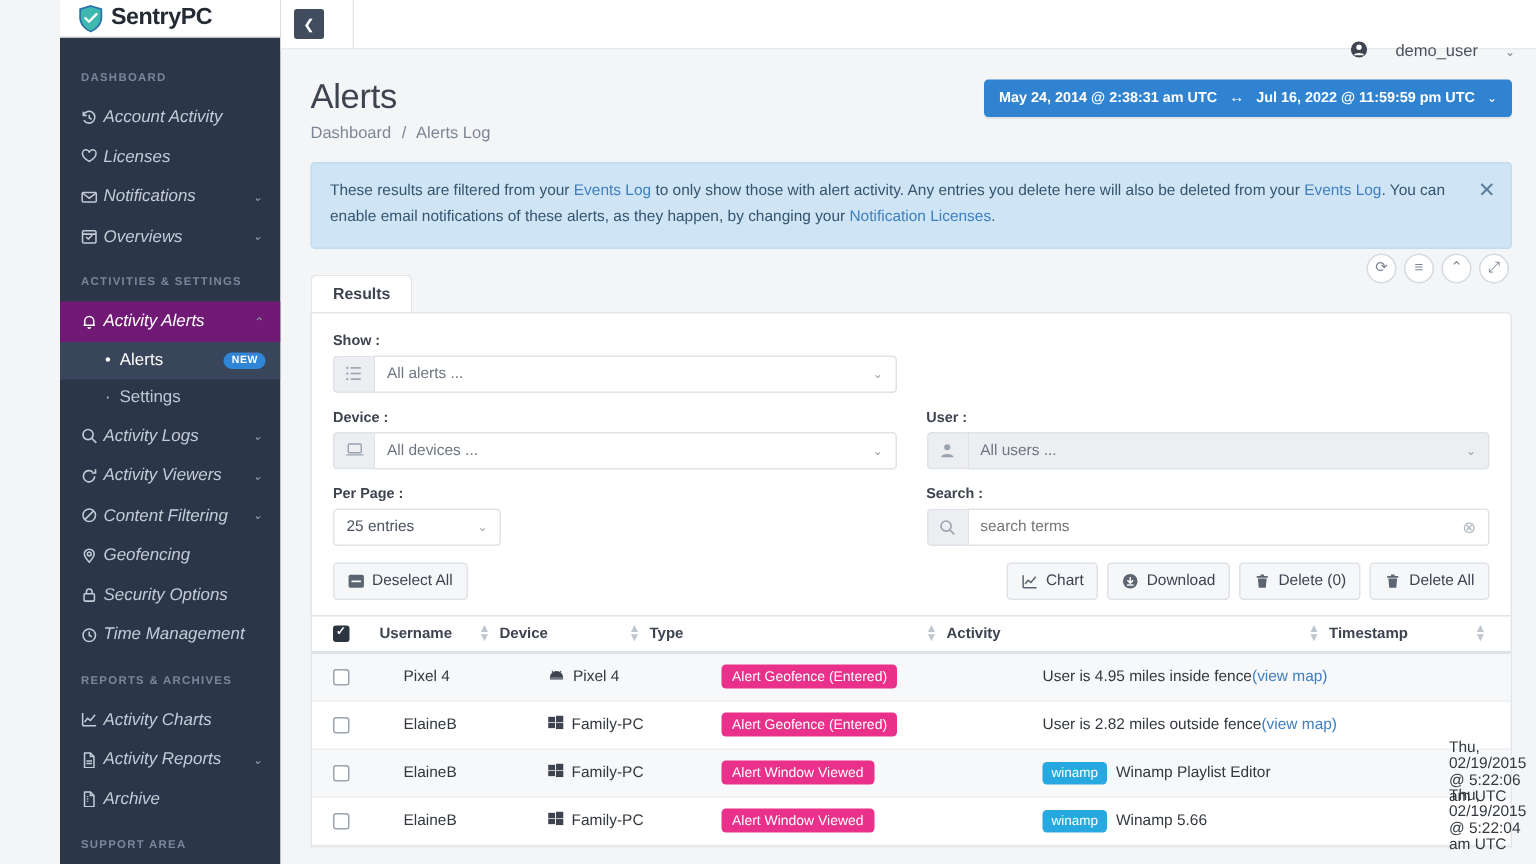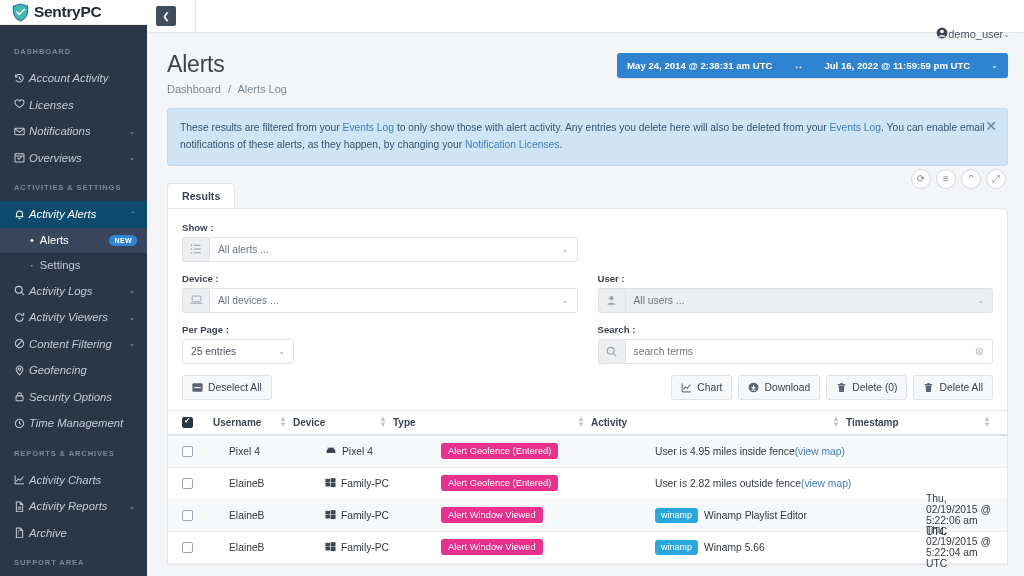--- a/index.html
+++ b/index.html
@@ -3,21 +3,21 @@
 <meta charset="utf-8">
 <style>
   * { box-sizing: border-box; margin: 0; padding: 0; }
   html, body {
     width: 1024px; height: 576px;
     overflow: hidden;
     font-family: "Liberation Sans", sans-serif;
     background: #f4f5f7;
     color: #33383e;
   }
-  .app { display: flex; width: 1024px; height: 576px; }
+  .app { display: flex; width: 1024px; height: 576px; padding-left: 40px; }
 
   
   .sidebar {
     width: 147px; height: 576px;
     background: #2b3648;
     display: flex; flex-direction: column;
     flex: 0 0 147px;
     overflow: hidden;
   }
   .brand {
@@ -36,21 +36,21 @@
   .nav-item {
     display: flex; align-items: center;
     height: 26.5px; padding: 0 12px 0 14px;
     color: #c3cbd6; font-size: 11.3px;
     cursor: pointer; position: relative; font-style: italic;
   }
   .nav-item .ico { width: 15px; flex: 0 0 15px; display:flex; align-items:center; justify-content:flex-start; color:#c3cbd6; }
   .nav-item .ico svg { display:block; }
   .nav-item .lbl { flex: 1; white-space: nowrap; }
   .nav-item .chev { font-size: 8px; color: #8e99a8; margin-left: 4px; }
-  .nav-item.active { background: #0c4a6e; color: #ffffff; }
+  .nav-item.active { background: #701a75; color: #ffffff; }
   .nav-item.active .ico { color:#ffffff; }
   .nav-sub {
     display: flex; align-items: center;
     height: 25px; padding-left: 30px; padding-right: 10px;
     font-size: 11.3px; color: #c0c8d4; cursor: pointer;
   }
   .nav-sub.current { background: #39455a; color: #ffffff; }
   .nav-sub .dot { margin-right: 6px; font-size: 11px; line-height: 1; }
   .nav-sub .lbl { flex: 1; white-space: nowrap; }
   .badge-new {
@@ -64,31 +64,31 @@
     height: 33px; background: #fff; border-bottom: 1px solid #e7e9ed;
     display: flex; align-items: center; padding: 0 14px 0 0;
   }
   .collapse-btn {
     width: 20px; height: 20px; background: #414c5e; color: #fff;
     border-radius: 2px; display: flex; align-items: center; justify-content: center;
     margin-left: 9px; font-size: 9px; cursor: pointer;
   }
   .topbar-sep { width: 1px; height: 33px; background: #e7e9ed; margin-left: 19px; }
   .topbar-spacer { flex: 1; }
-  .user-menu { display: flex; align-items: center; gap: 0; font-size: 11px; color: #4a535f; cursor: pointer; margin-top: 36px; }
+  .user-menu { display: flex; align-items: center; gap: 18px; font-size: 11px; color: #4a535f; cursor: pointer; margin-top: 36px; }
   .user-menu .chev { font-size: 8px; color: #7b8592; }
 
   .page-head { position: relative; padding: 18px 16px 0 20px; }
   .page-title { font-size: 23px; font-weight: normal; color: #3d4450; letter-spacing: -0.2px; }
   .breadcrumb { margin-top: 5px; font-size: 11px; color: #7d8794; }
   .breadcrumb .sep { margin: 0 4px; }
   .daterange {
     position: absolute; right: 16px; top: 20px;
     background: #3083d1; color: #fff; border-radius: 3px;
-    height: 25px; display: flex; align-items: center; gap: 21px;
+    height: 25px; display: flex; align-items: center; gap: 8px;
     padding: 0 10px; font-size: 9.6px; font-weight: bold; cursor: pointer;
     box-shadow: 0 1px 1px rgba(0,0,0,.08);
   }
   .daterange .arrows { font-size: 10px; }
   .daterange .chev { font-size: 8px; font-weight: normal; }
 
   .alertbar {
     margin: 13px 16px 0 20px;
     background: #cfe5f5; border: 1px solid #bfdcf0; border-radius: 3px;
     padding: 11px 13px 11px 12px; position: relative;

